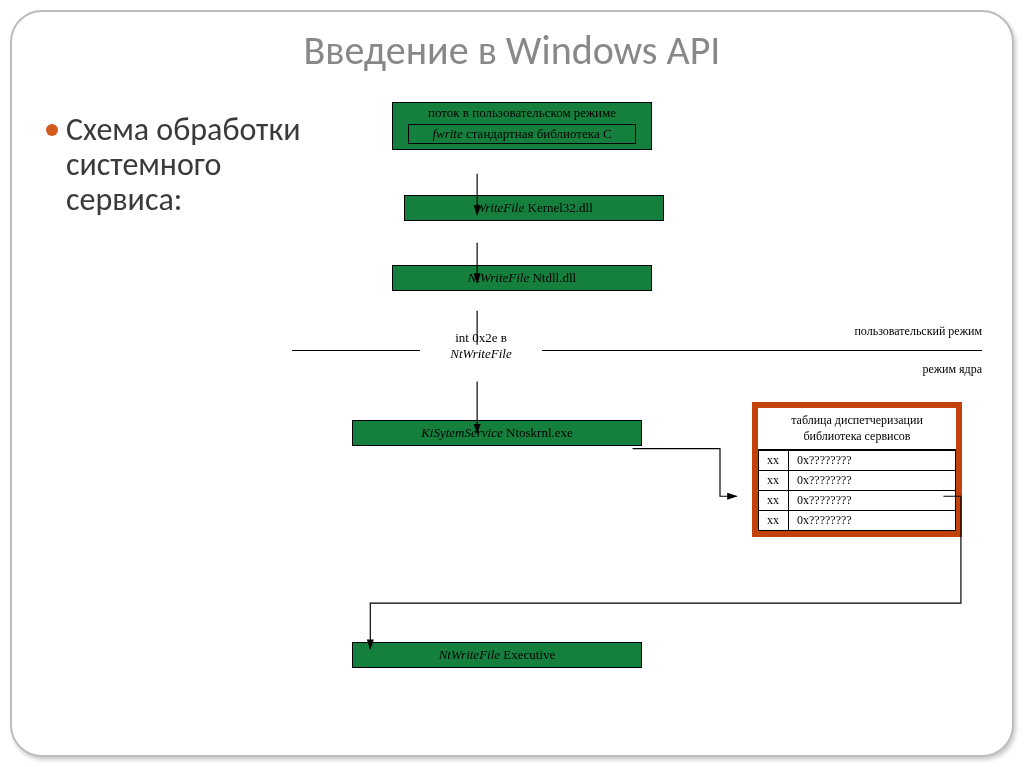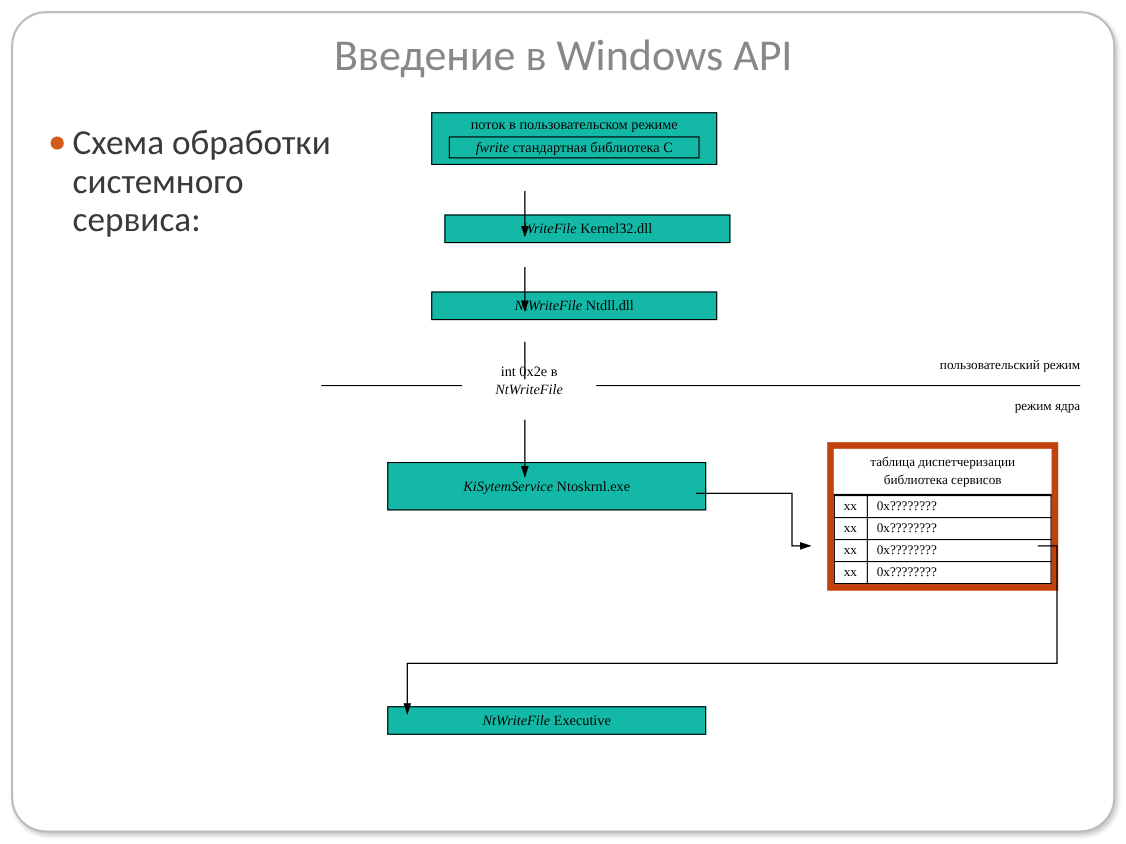--- a/index.html
+++ b/index.html
@@ -52,21 +52,21 @@
     .diagram {
       position: absolute;
       top: 90px;
       left: 300px;
       right: 20px;
       bottom: 20px;
     }
     .box {
       position: absolute;
       border: 1px solid #000;
-      background: #14b8a6;
+      background: #15803d;
       font-size: 13px;
       text-align: left;
       display: flex;
       align-items: center;
       justify-content: center;
       padding: 2px 0;
       font-family: "Times New Roman", serif;
     }
     .label {
       position: absolute;
@@ -135,21 +135,21 @@
     <div class="hr-line" style="left:230px; top:248px; width:440px;"></div>
 
     <div class="label" style="left:108px; top:228px; width:122px; text-align:center;">
       <span>int 0x2e в</span><br>
       <i>NtWriteFile</i>
     </div>
 
     <div class="label" style="left:490px; top:222px; width:180px; text-align:right; font-size:12px;">пользовательский режим</div>
     <div class="label" style="left:560px; top:260px; width:110px; text-align:right; font-size:12px;">режим ядра</div>
 
-    <div class="box" style="left:40px; top:318px; width:290px; height:44px;">
+    <div class="box" style="left:40px; top:318px; width:290px; height:26px;">
       <span><i>KiSytemService</i><span> Ntoskrnl.exe</span></span>
     </div>
 
     <div class="table-wrap" style="left:440px; top:300px; width:210px;">
       <div class="table-header">
         <span>таблица диспетчеризации</span><br>
         <span>библиотека сервисов</span>
       </div>
       <table>
         <tbody>

